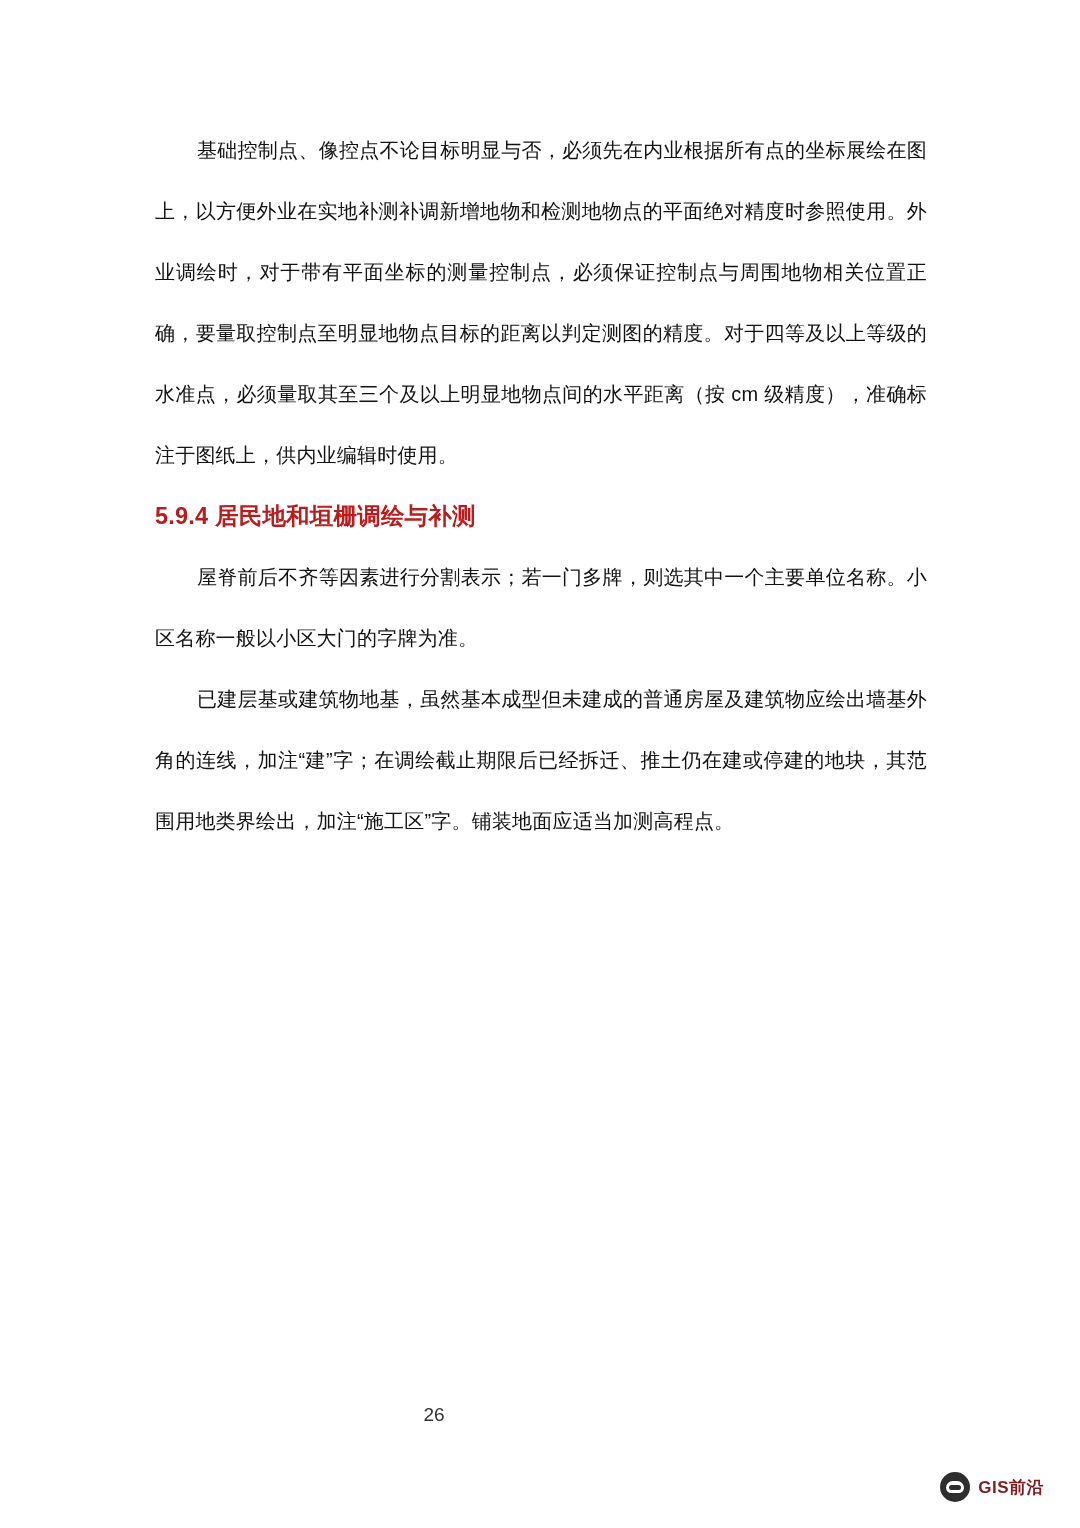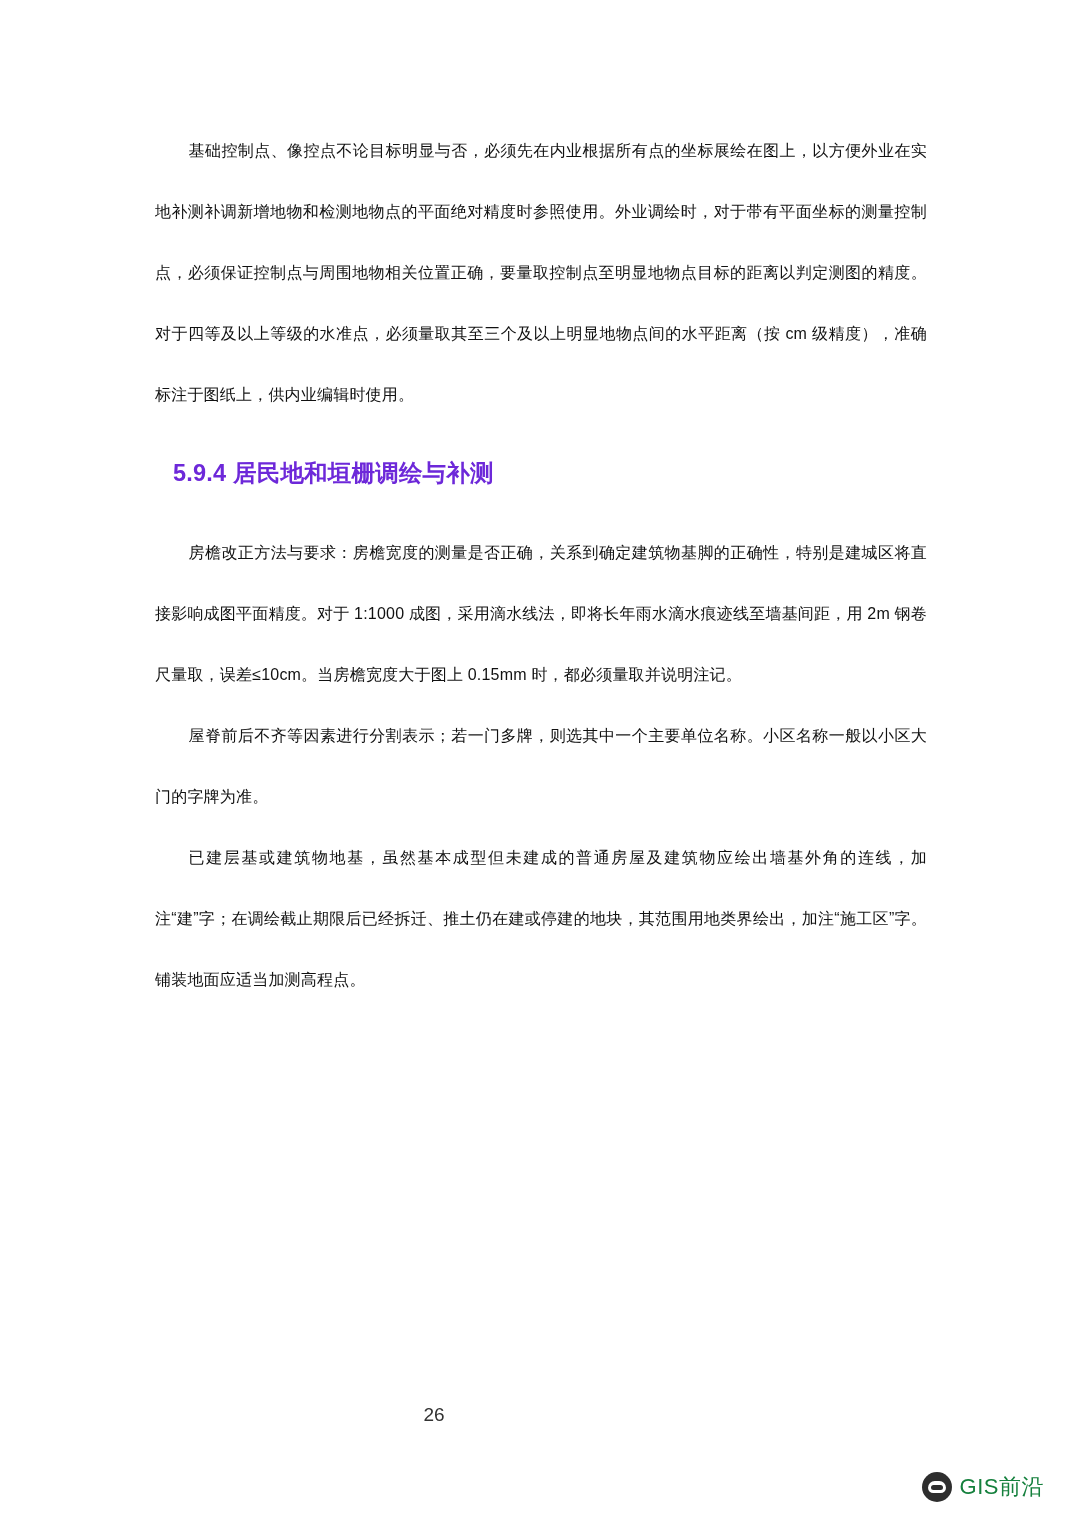--- a/index.html
+++ b/index.html
@@ -24,36 +24,36 @@
     background: #ffffff;
   }
   .content {
     position: absolute;
     left: 155px;
     top: 120px;
     width: 772px;
   }
   p.para {
     margin: 0 0 0 0;
-    font-size: 16px;
+    font-size: 20px;
     line-height: 61px;
     text-align: justify;
     text-justify: inter-ideograph;
     letter-spacing: 0.2px;
     color: #111111;
   }
   p.para.indent {
     text-indent: 2.1em;
   }
   h3.heading {
-    margin: 18px;
+    margin: 0;
     font-size: 23.5px;
     line-height: 61px;
     font-weight: bold;
-    color: #6d28d9;
+    color: #b91c1c;
     letter-spacing: 0.2px;
   }
   .pagenum {
     position: absolute;
     left: 0;
     top: 1404px;
     width: 868px;
     text-align: center;
     font-size: 19px;
     color: #333333;
@@ -88,39 +88,39 @@
     content: "";
     position: absolute;
     left: 9px;
     top: 13px;
     width: 12px;
     height: 5px;
     background: #2e2e2e;
     border-radius: 3px;
   }
   .wm-text {
-    font-size: 22px;
-    color: #15803d;
+    font-size: 17px;
+    color: #7f1d1d;
     letter-spacing: 0.5px;
+    font-weight: bold;
   }
 </style>
 </head>
 <body>
 
 <div class="page">
 
   <div class="content">
 
     <p class="para indent">基础控制点、像控点不论目标明显与否，必须先在内业根据所有点的坐标展绘在图上，以方便外业在实地补测补调新增地物和检测地物点的平面绝对精度时参照使用。外业调绘时，对于带有平面坐标的测量控制点，必须保证控制点与周围地物相关位置正确，要量取控制点至明显地物点目标的距离以判定测图的精度。对于四等及以上等级的水准点，必须量取其至三个及以上明显地物点间的水平距离（按 cm 级精度），准确标注于图纸上，供内业编辑时使用。</p>
 
     <h3 class="heading">5.9.4 居民地和垣栅调绘与补测</h3>
 
 
 
-    <p class="para indent">房檐改正方法与要求：房檐宽度的测量是否正确，关系到确定建筑物基脚的正确性，特别是建城区将直接影响成图平面精度。对于 1:1000 成图，采用滴水线法，即将长年雨水滴水痕迹线至墙基间距，用 2m 钢卷尺量取，误差≤10cm。当房檐宽度大于图上 0.15mm 时，都必须量取并说明注记。</p>
 
     <p class="para indent">屋脊前后不齐等因素进行分割表示；若一门多牌，则选其中一个主要单位名称。小区名称一般以小区大门的字牌为准。</p>
 
     <p class="para indent">已建层基或建筑物地基，虽然基本成型但未建成的普通房屋及建筑物应绘出墙基外角的连线，加注“建”字；在调绘截止期限后已经拆迁、推土仍在建或停建的地块，其范围用地类界绘出，加注“施工区”字。铺装地面应适当加测高程点。</p>
 
   </div>
 
   <div class="pagenum">26</div>
 
   <div class="watermark">

